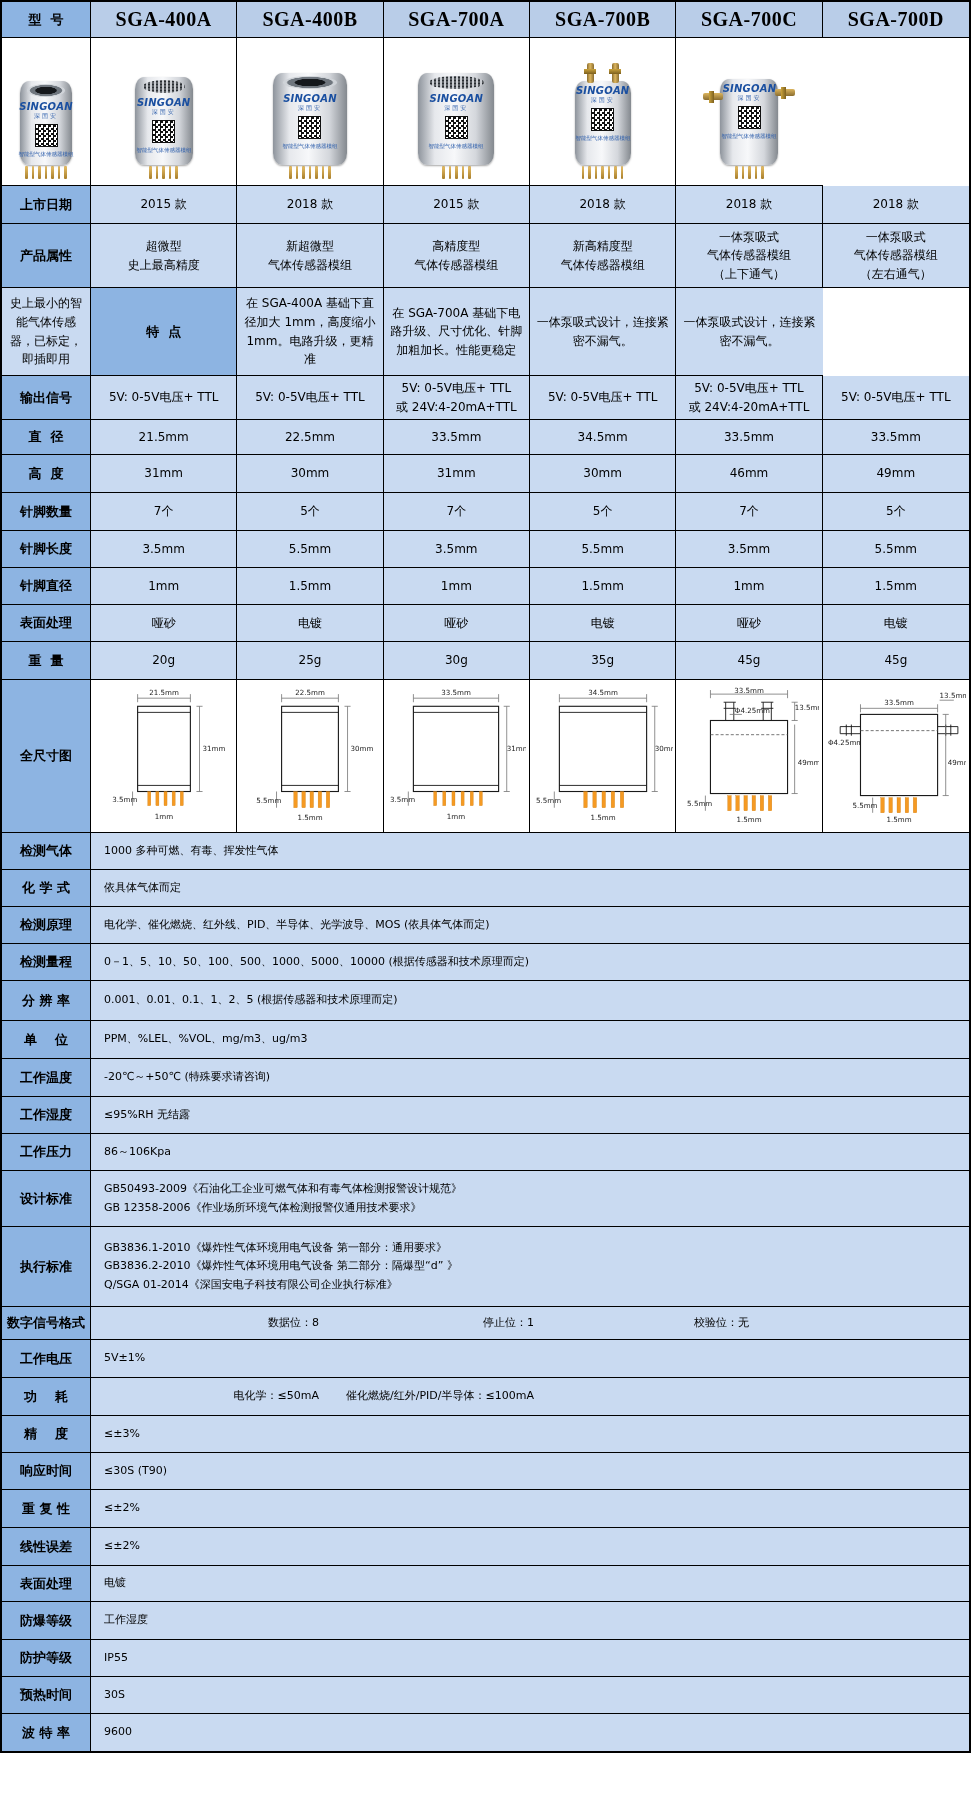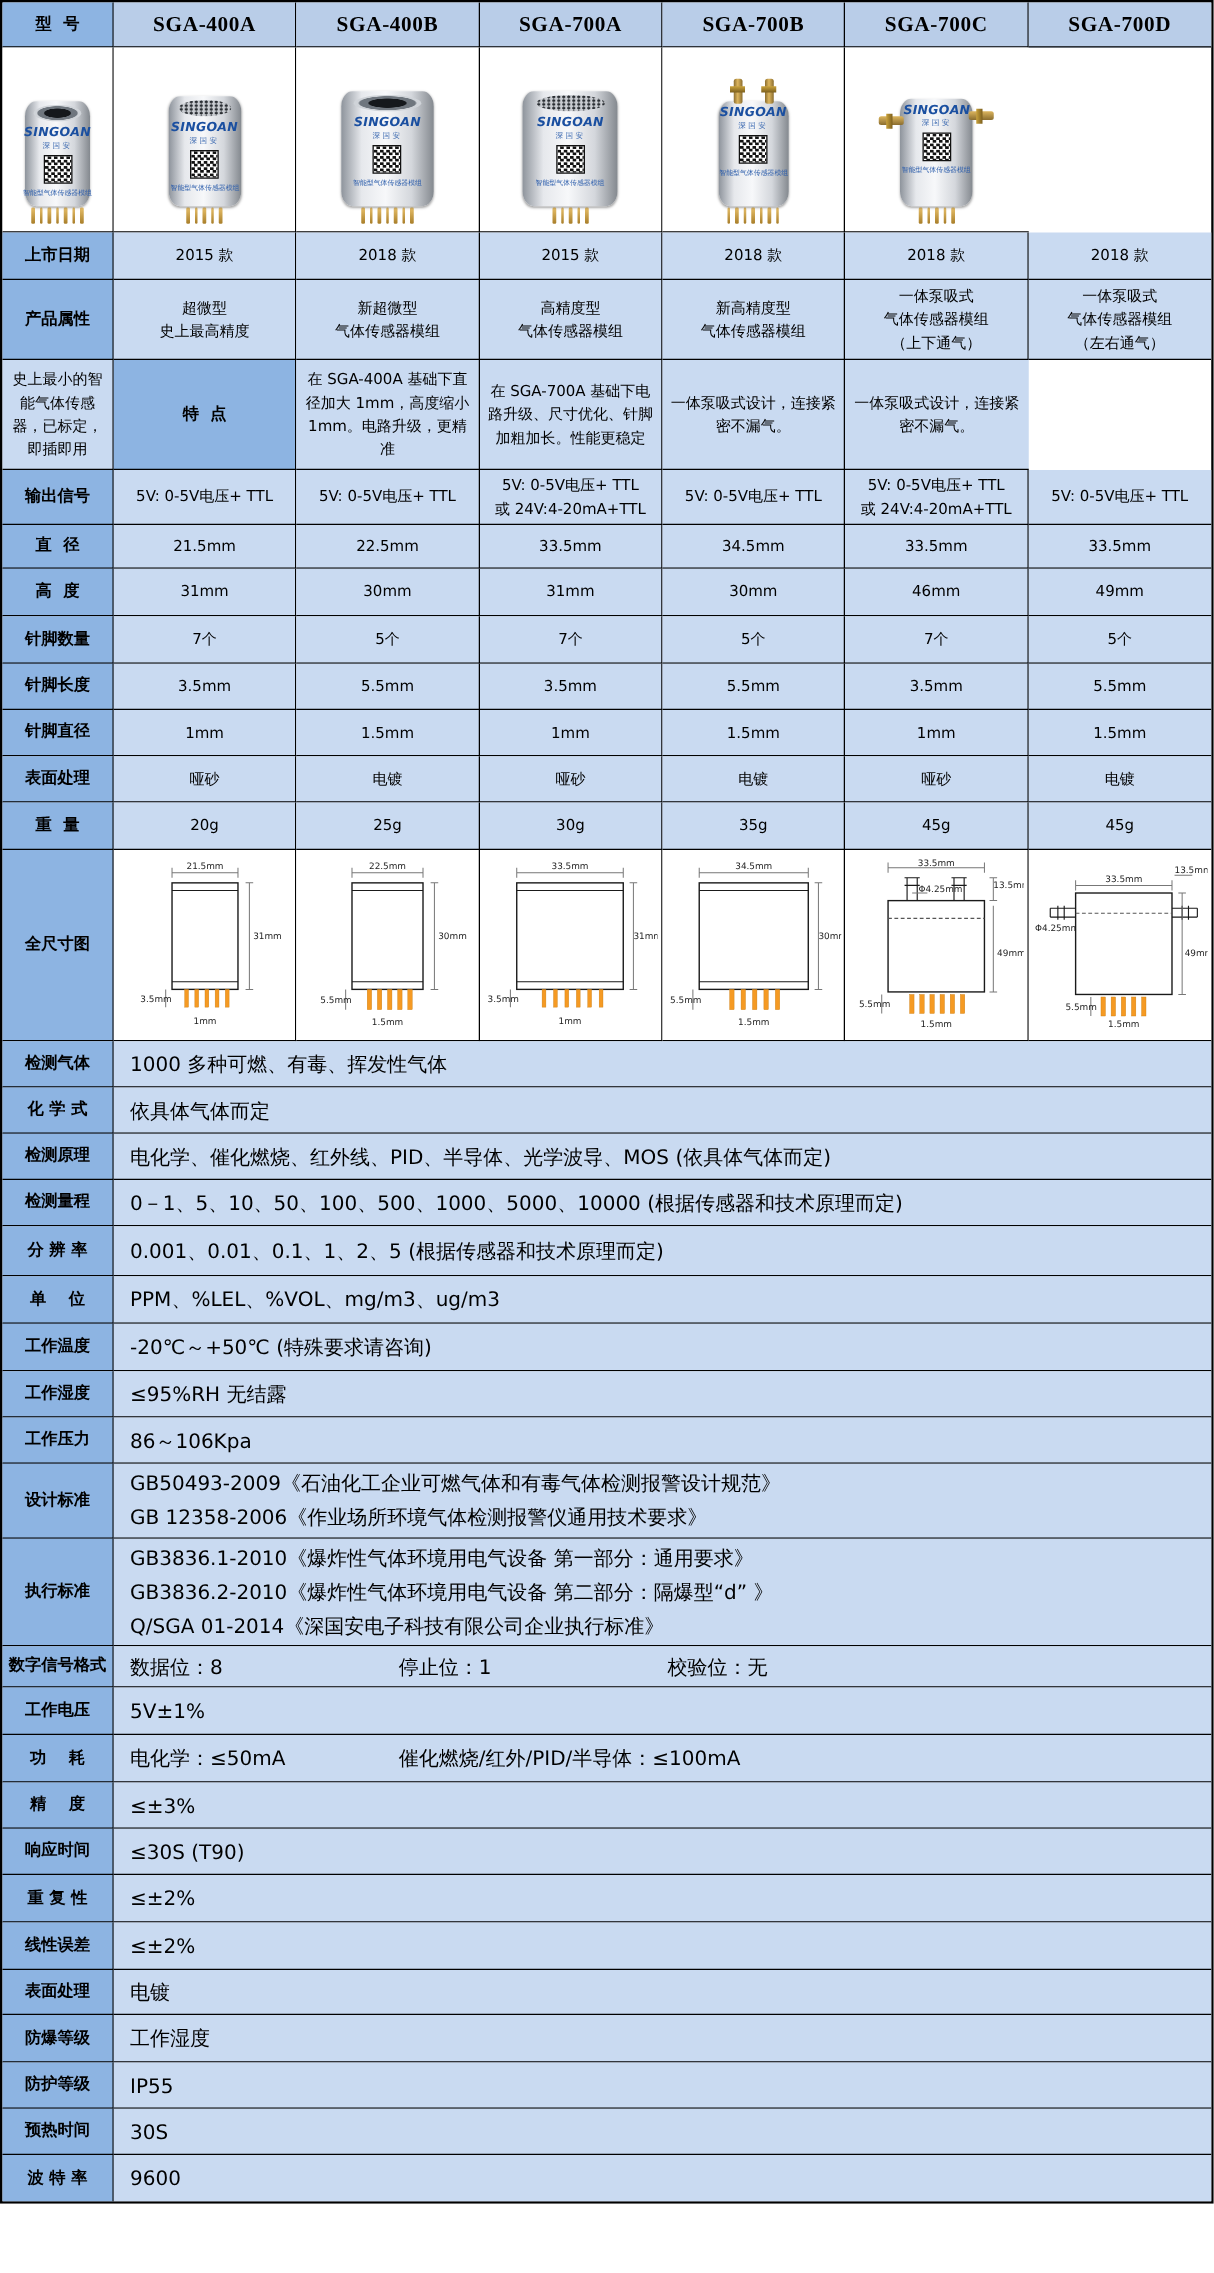--- a/index.html
+++ b/index.html
@@ -6,27 +6,27 @@
   body{font-family:"DejaVu Sans","Liberation Sans",sans-serif;color:#000;}
   .sheet{width:971px;border:2px solid #000;box-sizing:border-box;background:#fff;}
   .row{display:grid;grid-template-columns:89px repeat(6,1fr);}
   .row.full{grid-template-columns:89px 1fr;}
   .cell{border-right:1.5px solid #000;border-bottom:1.5px solid #000;box-sizing:border-box;overflow:hidden;}
   .row .cell:last-child{border-right:none;}
   .row:last-child .cell{border-bottom:none;}
   .lbl{background:#8DB4E2;display:flex;align-items:center;justify-content:center;
        font-weight:bold;font-size:13px;white-space:pre;text-align:center;line-height:1.35;padding:2px;}
   .model{background:#B9CDE8;display:flex;align-items:center;justify-content:center;
-       font-family:"Liberation Serif","DejaVu Serif",serif;font-weight:bold;font-size:17px;letter-spacing:.5px;}
+       font-family:"Liberation Serif","DejaVu Serif",serif;font-weight:bold;font-size:20px;letter-spacing:.5px;}
   .val{background:#C9DAF1;display:flex;align-items:center;justify-content:center;text-align:center;
        font-size:12px;line-height:1.55;white-space:pre-line;padding:3px 6px;}
   .white{background:#fff;display:flex;align-items:flex-end;justify-content:center;padding:6px 2px;}
-  .dval{background:#C9DAF1;display:flex;align-items:center;font-size:16px;padding:2px 2px 2px 13px;
+  .dval{background:#C9DAF1;display:flex;align-items:center;font-size:11px;padding:2px 2px 2px 13px;
        white-space:pre-line;text-align:left;line-height:1.7;}
-  .parts span{display:inline-block;min-width:215px;}
+  .parts span{display:inline-block;min-width:215px;text-align:right;}
   
   .h36{min-height:36px}.h33{min-height:33px}.h35{min-height:35px}.h37{min-height:37px}
   .h38{min-height:38px}.h40{min-height:40px}.h44{min-height:44px}.h56{min-height:56px}
   .h64{min-height:64px}.h80{min-height:80px}.h88{min-height:88px}.h146{min-height:146px}.h148{min-height:148px}
 
   
   .prod{position:relative;display:flex;flex-direction:column;align-items:center;justify-content:flex-end;height:100%;}
   .p-body{position:relative;background:linear-gradient(90deg,#8e949c,#e6e8ec 22%,#f7f8fa 48%,#d4d7dc 76%,#84898f);
       border-radius:9px/12px;display:flex;flex-direction:column;align-items:center;box-shadow:0 1px 2px rgba(0,0,0,.35);}
   .p-top{width:72%;height:13px;border-radius:50%;margin-top:3px;

